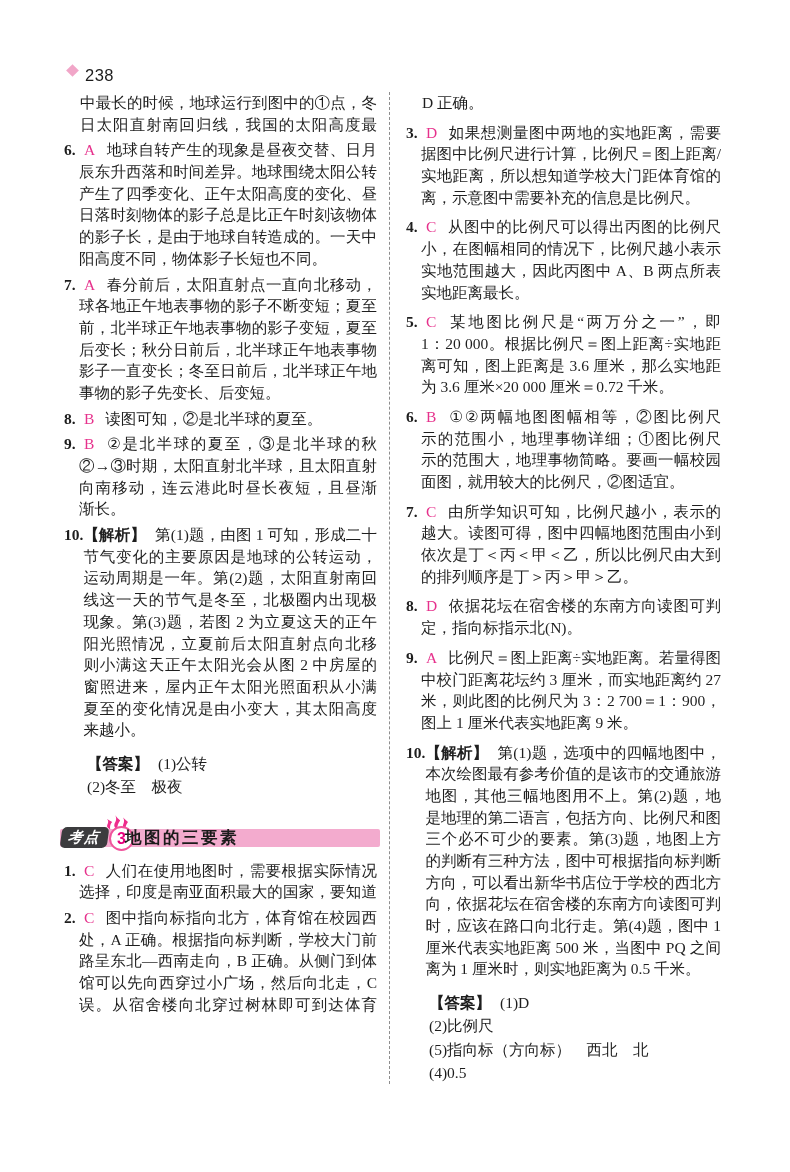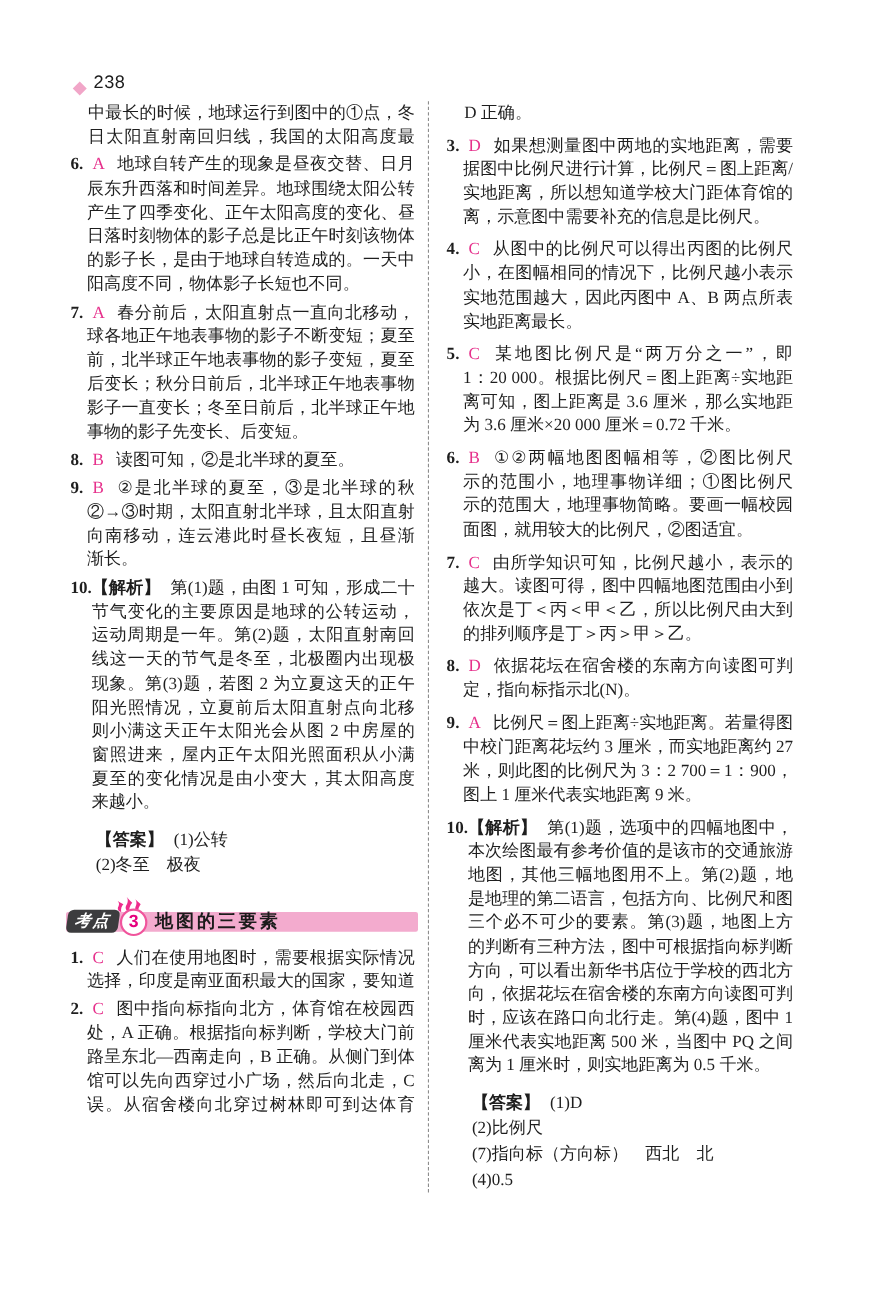--- a/index.html
+++ b/index.html
@@ -1,21 +1,21 @@
 <!DOCTYPE html>
 <html><head>
 <meta charset="utf-8">
 <style>
   html,body{margin:0;padding:0;background:#ffffff;}
   .page{
     position:relative;width:790px;height:1172px;background:#ffffff;overflow:hidden;
     font-family:"Liberation Serif","DejaVu Serif",serif;color:#1e1e1e;
   }
   .page-header{
-    position:absolute;top:66px;left:68px;display:flex;align-items:flex-end;gap:8px;
+    position:absolute;top:66px;left:68px;display:flex;align-items:flex-start;gap:8px;
     font-family:"Liberation Sans","DejaVu Sans",sans-serif;
   }
   .diamond{width:9px;height:9px;background:#f1a6c8;transform:rotate(45deg);flex:0 0 auto;}
   .pagenum{font-size:16.5px;color:#1c1c1c;letter-spacing:.5px;}
   .columns{position:absolute;top:92px;left:64px;display:flex;align-items:stretch;}
   .col{min-width:0;}
   .col-left{width:313px;}
   .col-right{width:315px;}
   .divider{border-left:1px dashed #8d8d8d;margin-left:12px;margin-right:16px;}
 
@@ -45,21 +45,21 @@
     font-family:"Liberation Serif","DejaVu Serif",serif;
   }
   .kd-circle{
     position:absolute;left:49px;top:-3px;width:21px;height:21px;background:#ffffff;
     border:2.5px solid #f0549c;border-radius:50%;text-align:center;line-height:21px;
     color:#e6007e;font-weight:bold;font-size:16px;
     font-family:"Liberation Sans","DejaVu Sans",sans-serif;
   }
   .kd-flame{position:absolute;left:44px;top:-14px;width:24px;height:15px;}
   .kd-title{
-    position:absolute;left:81px;top:-2px;font-size:16.5px;font-weight:bold;
+    position:absolute;left:65px;top:-2px;font-size:16.5px;font-weight:bold;
     letter-spacing:2.5px;color:#1b1b1b;white-space:nowrap;
   }
 </style>
 </head>
 <body>
 
 <div class="page">
   <div class="page-header">
     <span class="diamond"></span>
     <span class="pagenum">238</span>
@@ -235,18 +235,18 @@
             <div class="line"><span>方向，可以看出新华书店位于学校的西北方</span></div>
             <div class="line"><span>向，依据花坛在宿舍楼的东南方向读图可判 P</span></div>
             <div class="line"><span>时，应该在路口向北行走。第(4)题，图中 1</span></div>
             <div class="line"><span>厘米代表实地距离 500 米，当图中 PQ 之间距</span></div>
             <div class="line nj"><span>离为 1 厘米时，则实地距离为 0.5 千米。</span></div>
           </div>
         </div>
         <div class="block answer">
           <div class="line nj"><span class="tag">【答案】</span><span>(1)D</span></div>
           <div class="line nj"><span>(2)比例尺</span></div>
-          <div class="line nj"><span>(7)指向标（方向标）　西北　北</span></div>
+          <div class="line nj"><span>(5)指向标（方向标）　西北　北</span></div>
           <div class="line nj"><span>(4)0.5</span></div>
         </div>
       </div>
   </div>
 </div>
 
 </body></html>

